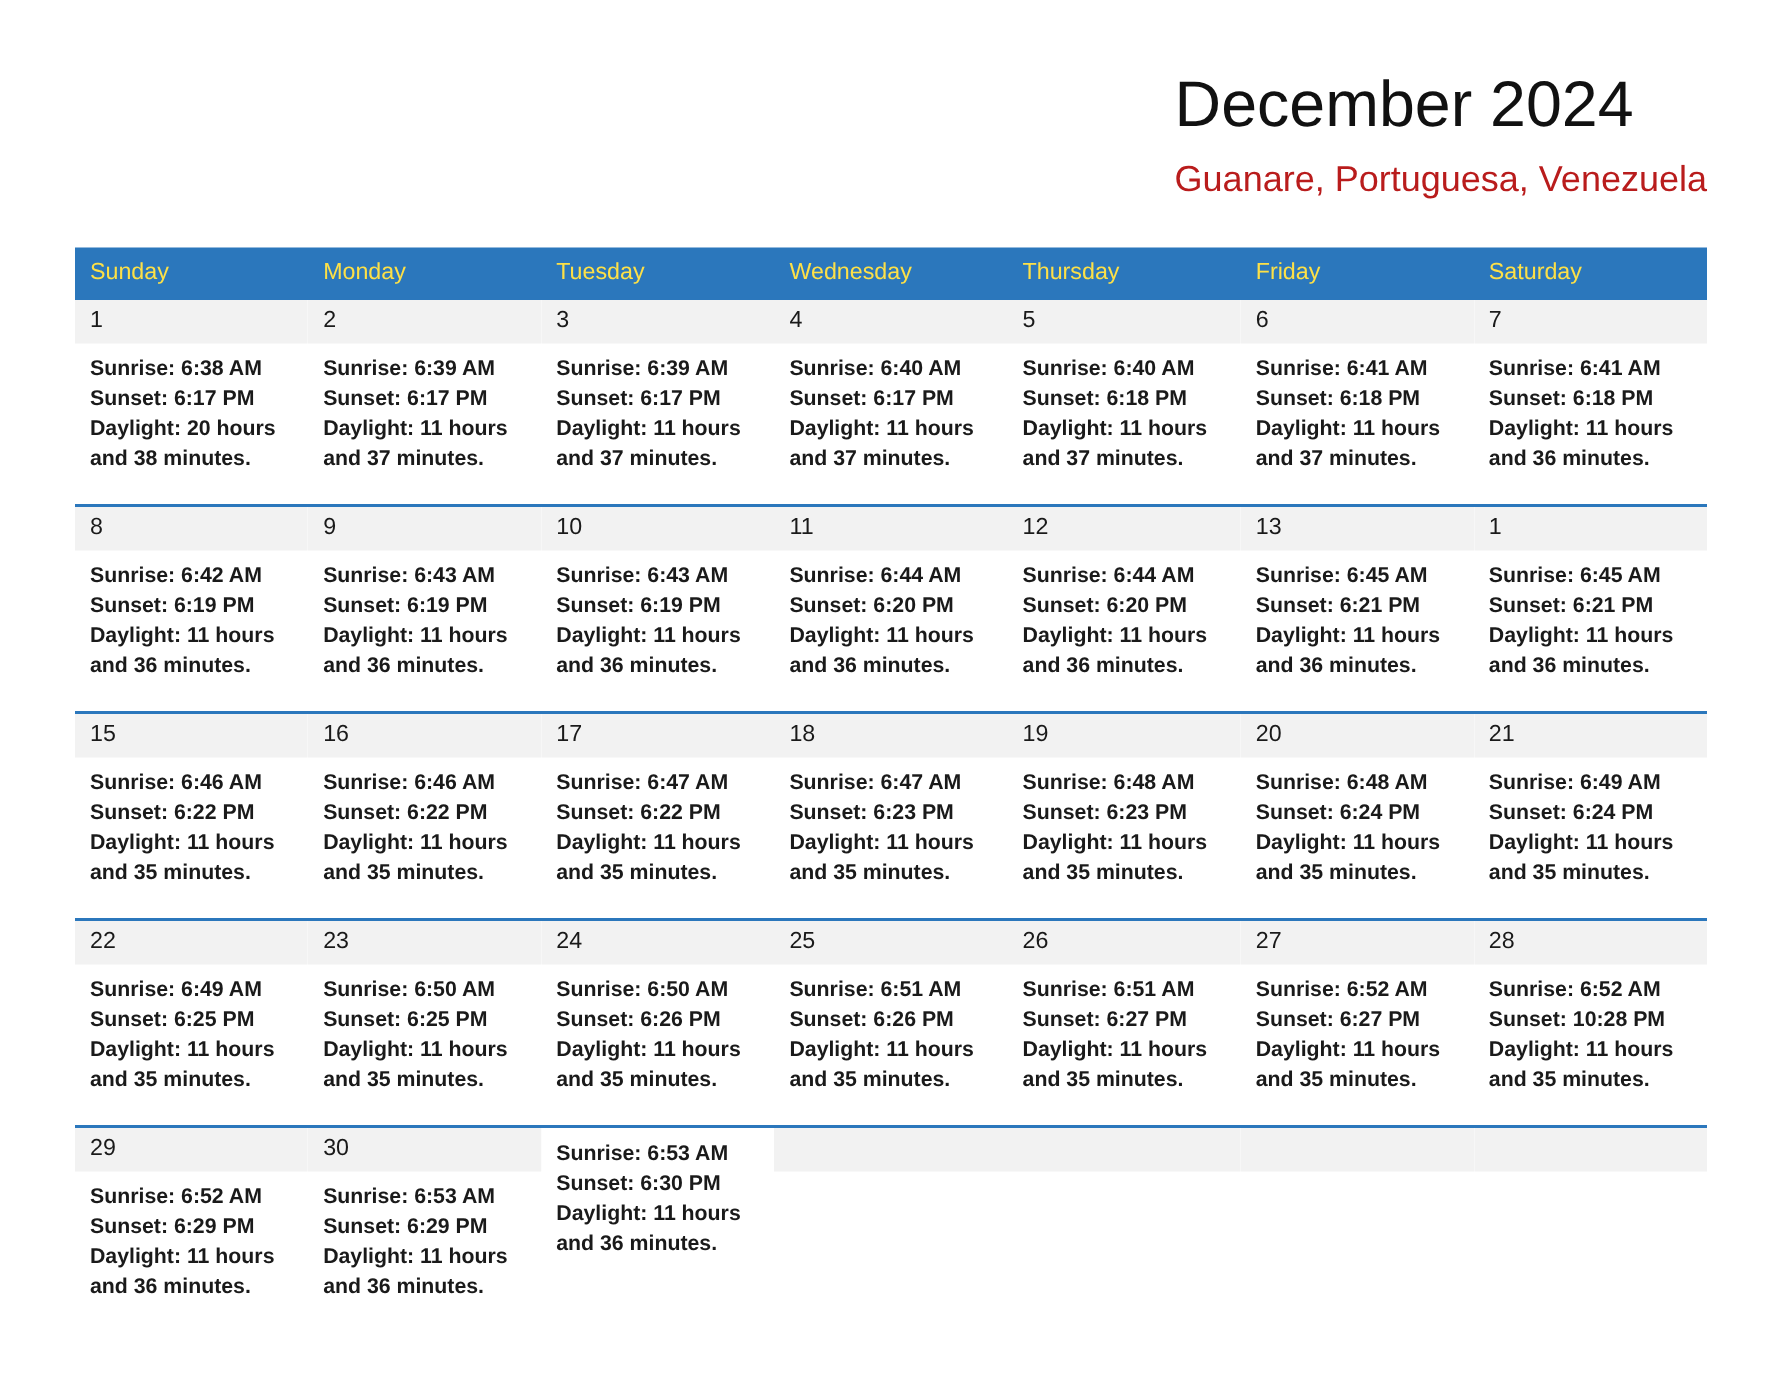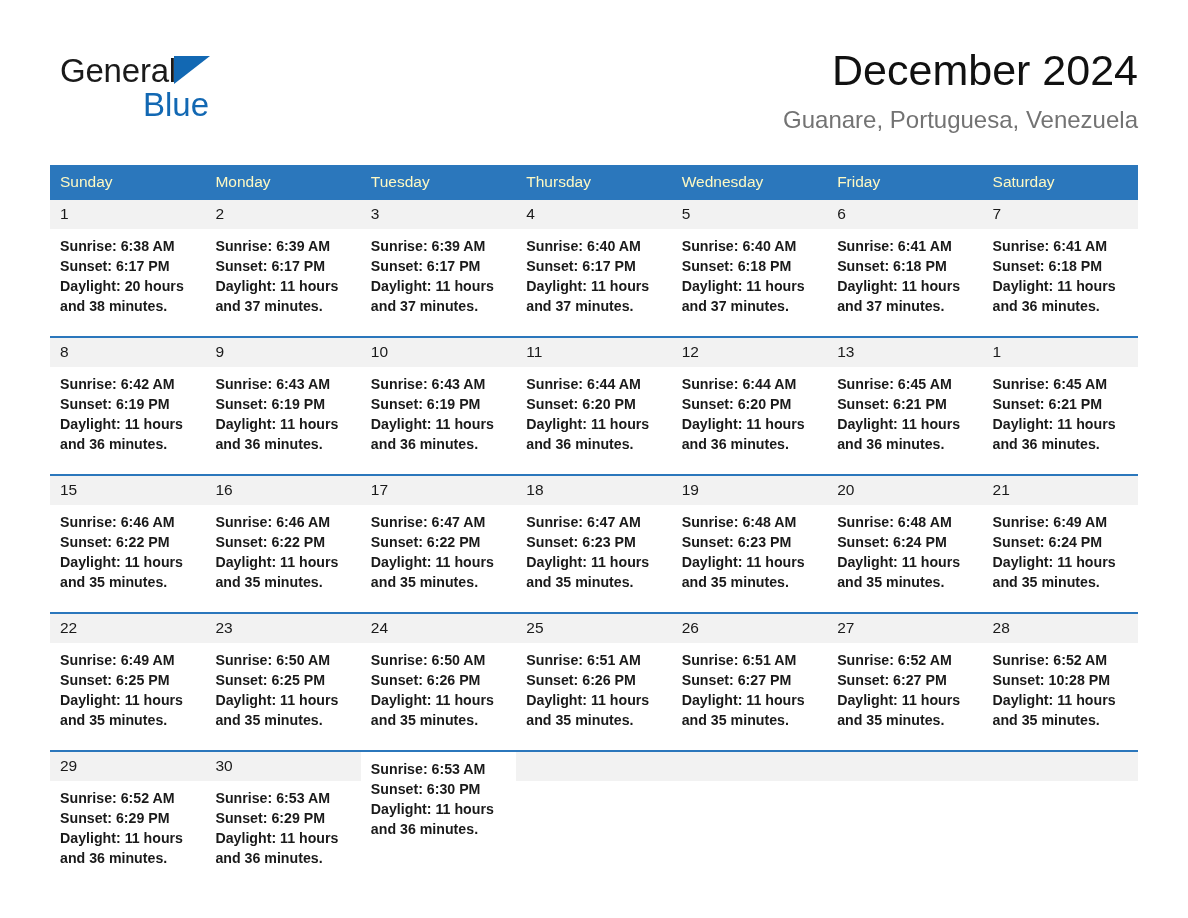--- a/index.html
+++ b/index.html
@@ -57,50 +57,50 @@
     top: 34px;
     font-size: 33px;
     color: #1268b3;
     line-height: 1;
   }
 
   .titles {
     position: absolute;
     right: 0;
     top: 0;
-    text-align: right;
+    text-align: left;
   }
   .cal-title {
     font-size: 43px;
     font-weight: normal;
     color: #111111;
     line-height: 1.05;
     white-space: nowrap;
   }
   .cal-subtitle {
     margin-top: 14px;
     font-size: 24px;
     font-weight: normal;
-    color: #737373;
+    color: #b91c1c;
     line-height: 1.1;
     white-space: nowrap;
   }
 
   
   .calendar {
     margin: 17px 50px 0 50px;
     width: 1088px;
   }
   .weekdays {
     display: grid;
     grid-template-columns: repeat(7, 1fr);
     background: #2b77bc;
   }
   .weekday {
-    color: #fef9c3;
+    color: #fde047;
     font-size: 15.5px;
     padding: 8px 0 8px 10px;
     line-height: 1.2;
   }
 
   .week {
     display: grid;
     grid-template-columns: repeat(7, 1fr);
     border-top: 2px solid #2b77bc;
   }
@@ -136,40 +136,36 @@
   .dayinfo div { white-space: nowrap; }
   .dayinfo .wrapline { white-space: normal; }
 </style>
 </head>
 <body>
 
 <div class="page">
 
   <div class="header">
 
-    <div class="logo">
-      <span class="logo-general">General</span><span class="logo-triangle"></span>
-      <span class="logo-blue">Blue</span>
-    </div>
 
     <div class="titles">
       <div class="cal-title">December 2024</div>
       <div class="cal-subtitle">Guanare, Portuguesa, Venezuela</div>
     </div>
 
   </div>
 
   <div class="calendar">
 
     <div class="weekdays">
       <div class="weekday">Sunday</div>
       <div class="weekday">Monday</div>
       <div class="weekday">Tuesday</div>
+      <div class="weekday">Wednesday</div>
       <div class="weekday">Thursday</div>
-      <div class="weekday">Wednesday</div>
       <div class="weekday">Friday</div>
       <div class="weekday">Saturday</div>
     </div>
 
     <div id="weeks-container">
         <div class="week first">
           <div class="daycell">
             <div class="daynum">1</div>
             <div class="dayinfo">
               <div>Sunrise: 6:38 AM</div>

